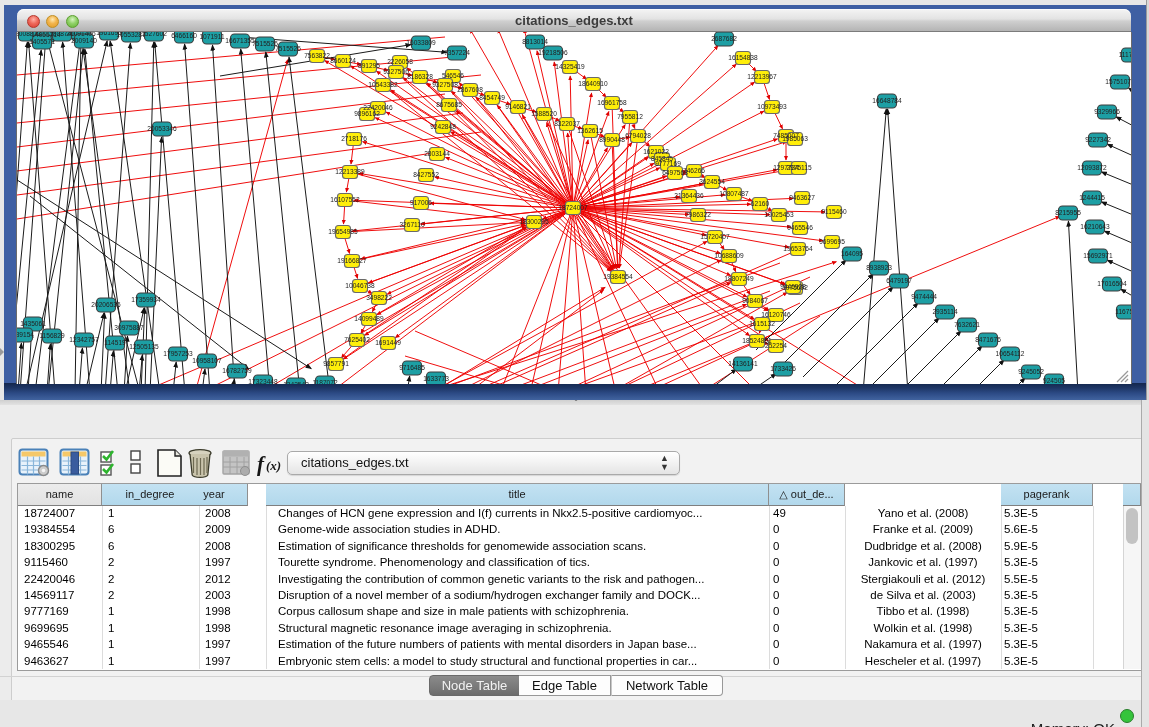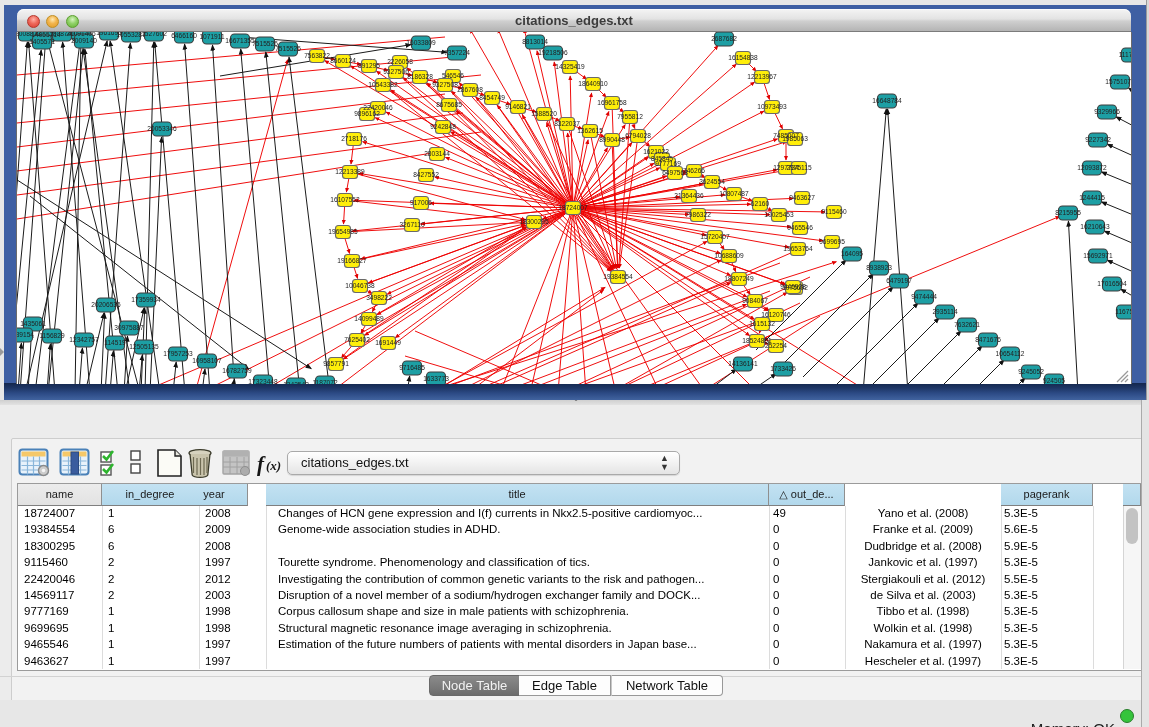--- a/index.html
+++ b/index.html
@@ -721,20 +721,21 @@
             <span class="td" style="left:187px">2009</span>
             <span class="td" style="left:260px">Genome-wide association studies in ADHD.</span>
             <span class="td" style="left:755px">0</span>
             <span class="td tdc" style="left:827px;width:156px">Franke et al. (2009)</span>
             <span class="td" style="left:986px">5.6E-5</span>
           </div>
 <div class="tr" style="top:32.8px">
             <span class="td" style="left:6px">18300295</span>
             <span class="td" style="left:90px">6</span>
             <span class="td" style="left:187px">2008</span>
+            <span class="td" style="left:260px">Estimation of significance thresholds for genomewide association scans.</span>
             <span class="td" style="left:755px">0</span>
             <span class="td tdc" style="left:827px;width:156px">Dudbridge et al. (2008)</span>
             <span class="td" style="left:986px">5.9E-5</span>
           </div>
 <div class="tr" style="top:49.2px">
             <span class="td" style="left:6px">9115460</span>
             <span class="td" style="left:90px">2</span>
             <span class="td" style="left:187px">1997</span>
             <span class="td" style="left:260px">Tourette syndrome. Phenomenology and classification of tics.</span>
             <span class="td" style="left:755px">0</span>
@@ -783,20 +784,21 @@
             <span class="td" style="left:187px">1997</span>
             <span class="td" style="left:260px">Estimation of the future numbers of patients with mental disorders in Japan base...</span>
             <span class="td" style="left:755px">0</span>
             <span class="td tdc" style="left:827px;width:156px">Nakamura et al. (1997)</span>
             <span class="td" style="left:986px">5.3E-5</span>
           </div>
 <div class="tr" style="top:147.6px">
             <span class="td" style="left:6px">9463627</span>
             <span class="td" style="left:90px">1</span>
             <span class="td" style="left:187px">1997</span>
+            <span class="td" style="left:260px">Embryonic stem cells: a model to study structural and functional properties in car...</span>
             <span class="td" style="left:755px">0</span>
             <span class="td tdc" style="left:827px;width:156px">Hescheler et al. (1997)</span>
             <span class="td" style="left:986px">5.3E-5</span>
           </div>
       </div>
       <div id="sbar">
           <div id="sthumb"></div>
         </div>
     </div>
     <div id="tabsline"></div>

